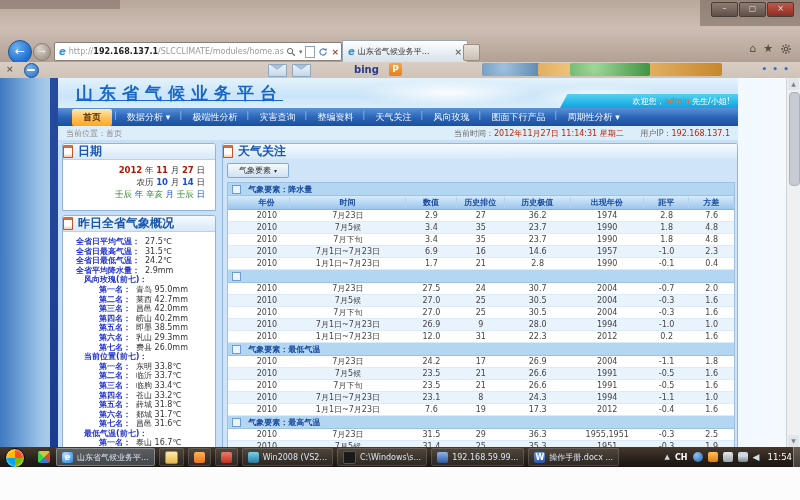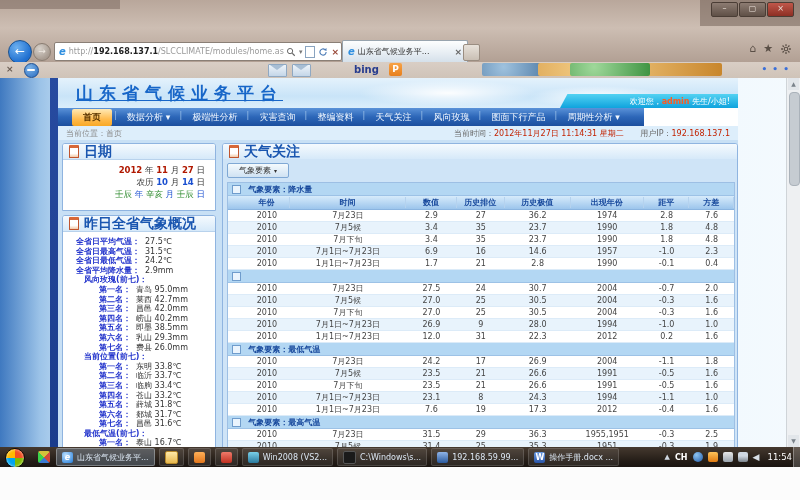--- a/index.html
+++ b/index.html
@@ -61,38 +61,38 @@
     background:linear-gradient(90deg,#3f79c0 0,#9cc3e8 5%,#d9ecfa 11%,#eef7fe 75%,#f4fafe 100%);}
   .navy-strip{position:absolute;left:50px;top:0;width:8px;height:369px;background:linear-gradient(#274ba0,#1b3c8c);}
   .content{position:absolute;left:58px;top:0;width:680px;height:369px;background:#fff;}
   .page-header{position:absolute;left:0;top:0;width:680px;height:30px;overflow:hidden;
     background:linear-gradient(#e4f2fc,#c9e4f8 60%,#dbeefb);}
   .cloud{position:absolute;background:radial-gradient(ellipse,rgba(255,255,255,.95),rgba(255,255,255,0) 70%);}
   .page-title{position:absolute;left:18px;top:4px;font-size:17px;font-weight:bold;color:#1766c8;letter-spacing:6px;white-space:nowrap;text-decoration:underline;}
   .welcome{position:absolute;right:0;bottom:0;width:178px;height:14px;
     background:linear-gradient(#53d2f2,#0fa3dd);transform:skewX(-28deg);transform-origin:bottom right;}
   .welcome-text{position:absolute;right:8px;bottom:1px;font-size:8px;color:#fff;white-space:nowrap;}
-  .welcome-text .usr{color:#ff5a1f;font-weight:bold;}
-  .navbar{position:absolute;left:0;top:30px;width:586px;height:18px;
+  .welcome-text .usr{color:#ff5a1f;font-weight:normal;}
+  .navbar{position:absolute;left:0;top:30px;width:680px;height:18px;
     background:linear-gradient(#5a92d8,#2c66b8 50%,#1c4f9e);display:flex;align-items:center;padding-left:14px;box-sizing:border-box;}
   .nav-item{position:relative;color:#f2f8ff;font-size:9px;padding:2px 11px;white-space:nowrap;}
   .nav-item+.nav-item::before{content:"|";position:absolute;left:-2px;color:#9cc0e8;font-size:8px;}
   .nav-item.active{background:linear-gradient(#ffe9b5,#ffbb4e 60%,#f8a825);border-radius:2px;color:#5a3400;font-weight:bold;margin-right:4px;}
   .nav-item.active::before{content:none;}
   .crumb{position:absolute;left:0;top:48px;width:680px;height:14px;background:#ddeefb;font-size:8px;
     display:flex;align-items:center;justify-content:space-between;padding:0 8px;box-sizing:border-box;}
   .crumb-left{color:#8a8a8a;}
   .crumb-right span.lbl{color:#6a6a6a;}
   .crumb-right span.val{color:#c22200;}
   .crumb-right .gap{display:inline-block;width:14px;}
   .bodyrow{position:absolute;left:0;top:62px;width:680px;height:307px;background:#c8e0f5;}
   
   .panel{position:absolute;background:#fff;border:1px solid #8fb4e0;border-radius:3px 3px 0 0;overflow:hidden;}
   .panel-h{height:15px;background:linear-gradient(#f5fafe,#d6e9f9);border-bottom:1px solid #b8d2ec;
-    display:flex;align-items:center;padding-left:6px;font-size:14px;font-weight:bold;color:#1a56b0;}
+    display:flex;align-items:center;font-size:12px;font-weight:bold;color:#1a56b0;}
   .ph-ico{width:8px;height:9px;border:1px solid #c0552f;background:linear-gradient(#fff 60%,#f3c9a8);border-top:3px solid #d8693a;
     margin-right:5px;border-radius:1px;}
   #date-panel{left:4px;top:3px;width:152px;height:66px;}
   .date-body{padding:4px 10px 0 0;text-align:right;font-size:8.5px;line-height:12px;color:#333;}
   .date-body .num{color:#b01800;font-weight:bold;}
   .date-body .wk{color:#2e8b2e;font-weight:bold;}
   .date-body .lnum{color:#1a4fd0;font-weight:bold;}
   .date-body .gz{color:#2e8b2e;}
   .date-body .gu{color:#1a4fd0;}
   #weather-panel{left:4px;top:75px;width:152px;height:232px;}

